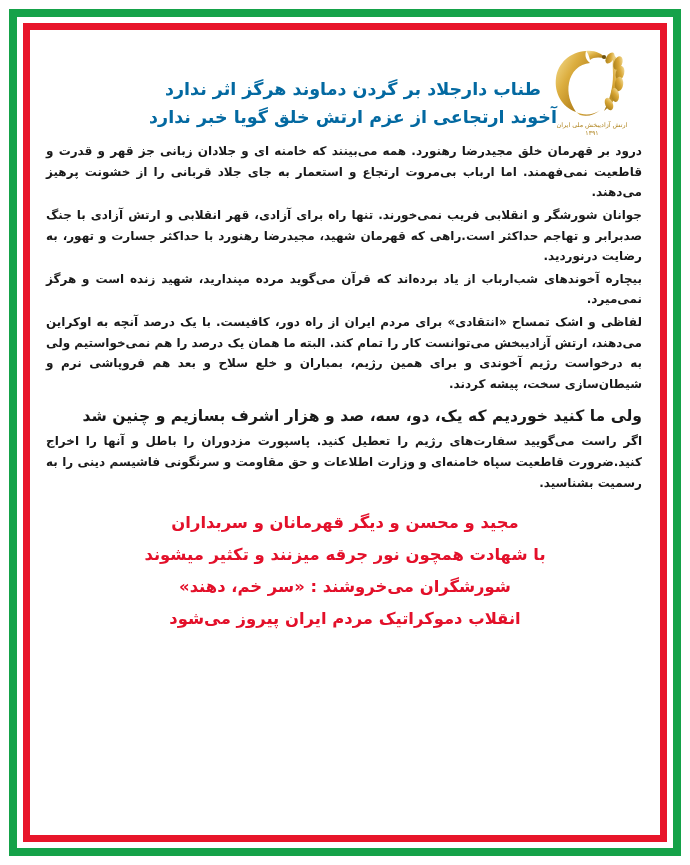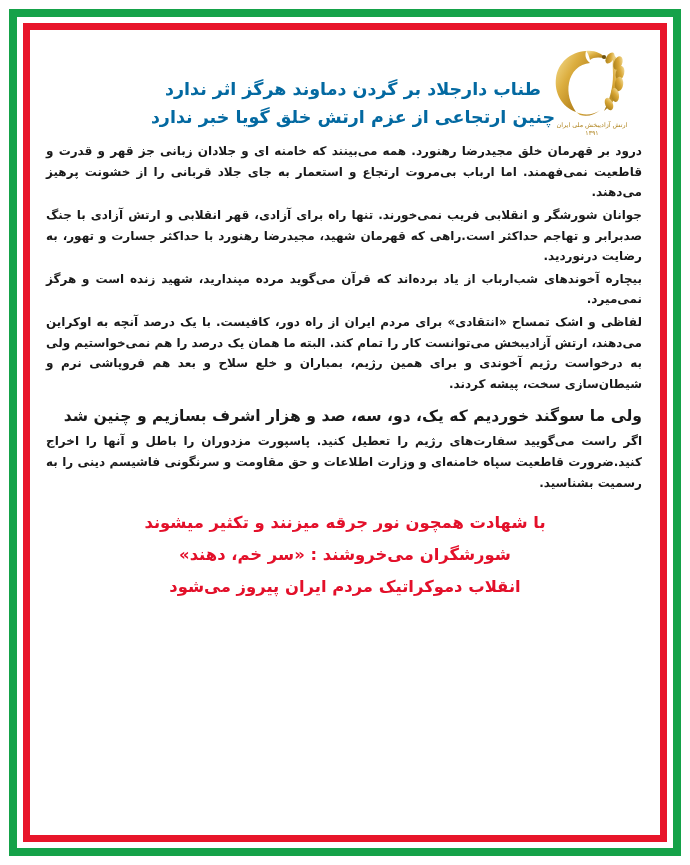--- a/index.html
+++ b/index.html
@@ -180,36 +180,37 @@
               </g>
 
               <text x="52" y="88" text-anchor="middle" font-family="'DejaVu Sans', sans-serif" font-size="6.4" fill="#b08520">ارتش آزادیبخش ملی ایران</text>
               <text x="52" y="96" text-anchor="middle" font-family="'DejaVu Sans', sans-serif" font-size="6.2" fill="#b08520">۱۳۹۱</text>
             </svg>
           </div>
 
 
           <div class="headline-wrap">
             <div class="headline">طناب دارجلاد بر گردن دماوند هرگز اثر ندارد</div>
-            <div class="headline">چنین ارتجاعی از عزم ارتش خلق گویا خبر ندارد</div>
+            <div class="headline">آخوند ارتجاعی از عزم ارتش خلق گویا خبر ندارد</div>
           </div>
         </div>
 
         <div class="body-block">
           <p class="para">درود بر قهرمان خلق مجیدرضا رهنورد. همه می‌بینند که خامنه ای و جلادان زبانی جز قهر و قدرت و قاطعیت نمی‌فهمند. اما ارباب بی‌مروت ارتجاع و استعمار به جای جلاد قربانی را از خشونت پرهیز می‌دهند.</p>
           <p class="para">جوانان شورشگر و انقلابی فریب نمی‌خورند. تنها راه برای آزادی، قهر انقلابی و ارتش آزادی با جنگ صدبرابر و تهاجم حداکثر است.راهی که قهرمان شهید، مجیدرضا رهنورد با حداکثر جسارت و تهور، به رضایت درنوردید.</p>
           <p class="para">بیچاره آخوندهای شب‌ارباب از یاد برده‌اند که قرآن می‌گوید مرده مپندارید، شهید زنده است و هرگز نمی‌میرد.</p>
           <p class="para">لفاظی و اشک تمساح «انتقادی» برای مردم ایران از راه دور، کافیست. با یک درصد آنچه به اوکراین می‌دهند، ارتش آزادیبخش می‌توانست کار را تمام کند. البته ما همان یک درصد را هم نمی‌خواستیم ولی به درخواست رژیم آخوندی و برای همین رژیم، بمباران و خلع سلاح و بعد هم فروپاشی نرم و شیطان‌سازی سخت، پیشه کردند.</p>
 
-          <p class="para emphatic">ولی ما سوگند خوردیم که یک، دو، سه، صد و هزار اشرف بسازیم و چنین شد</p>
+          <p class="para emphatic">ولی ما کنید خوردیم که یک، دو، سه، صد و هزار اشرف بسازیم و چنین شد</p>
 
           <p class="para">اگر راست می‌گویید سفارت‌های رژیم را تعطیل کنید. پاسپورت مزدوران را باطل و آنها را اخراج کنید.ضرورت قاطعیت سپاه خامنه‌ای و وزارت اطلاعات و حق مقاومت و سرنگونی فاشیسم دینی را به رسمیت بشناسید.</p>
         </div>
 
         <div class="closing">
+          <div class="slogan">مجید و محسن و دیگر قهرمانان و سربداران</div>
           <div class="slogan">با شهادت همچون نور جرقه میزنند و تکثیر میشوند</div>
           <div class="slogan">شورشگران می‌خروشند : «سر خم، دهند»</div>
           <div class="slogan">انقلاب دموکراتیک مردم ایران پیروز می‌شود</div>
         </div>
 
       </div>
     </div>
   </div>
 </div>
 

